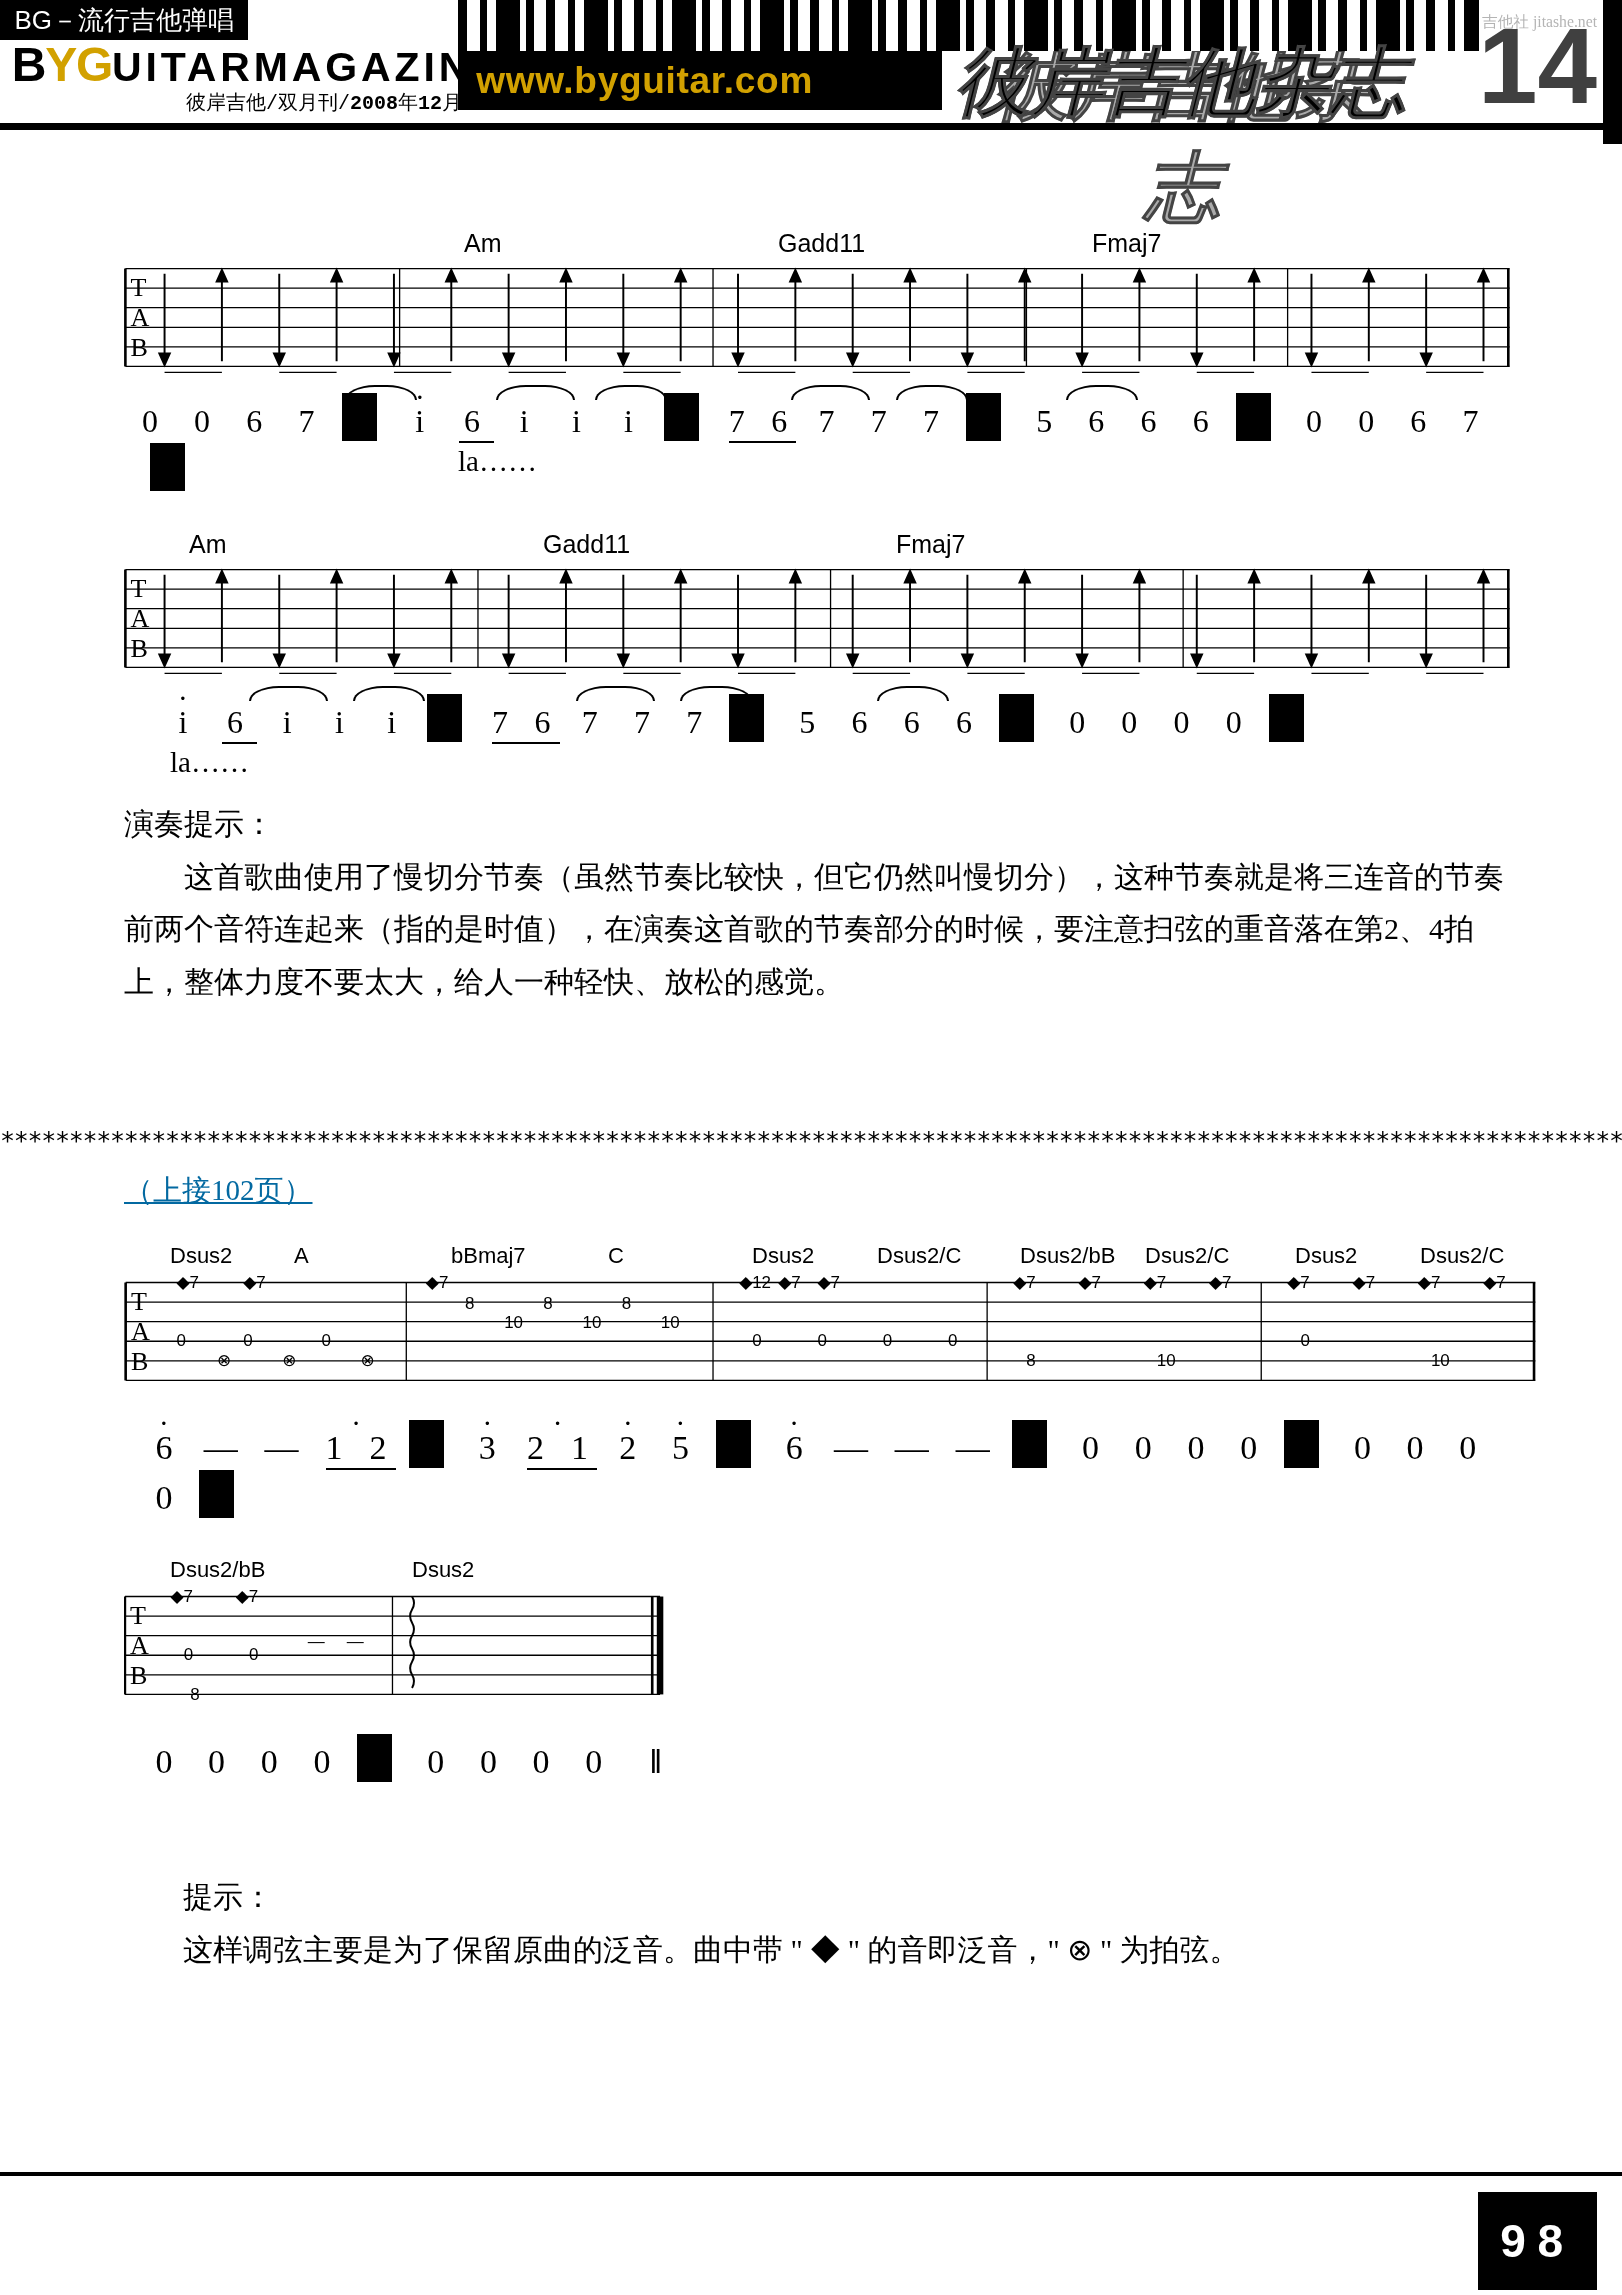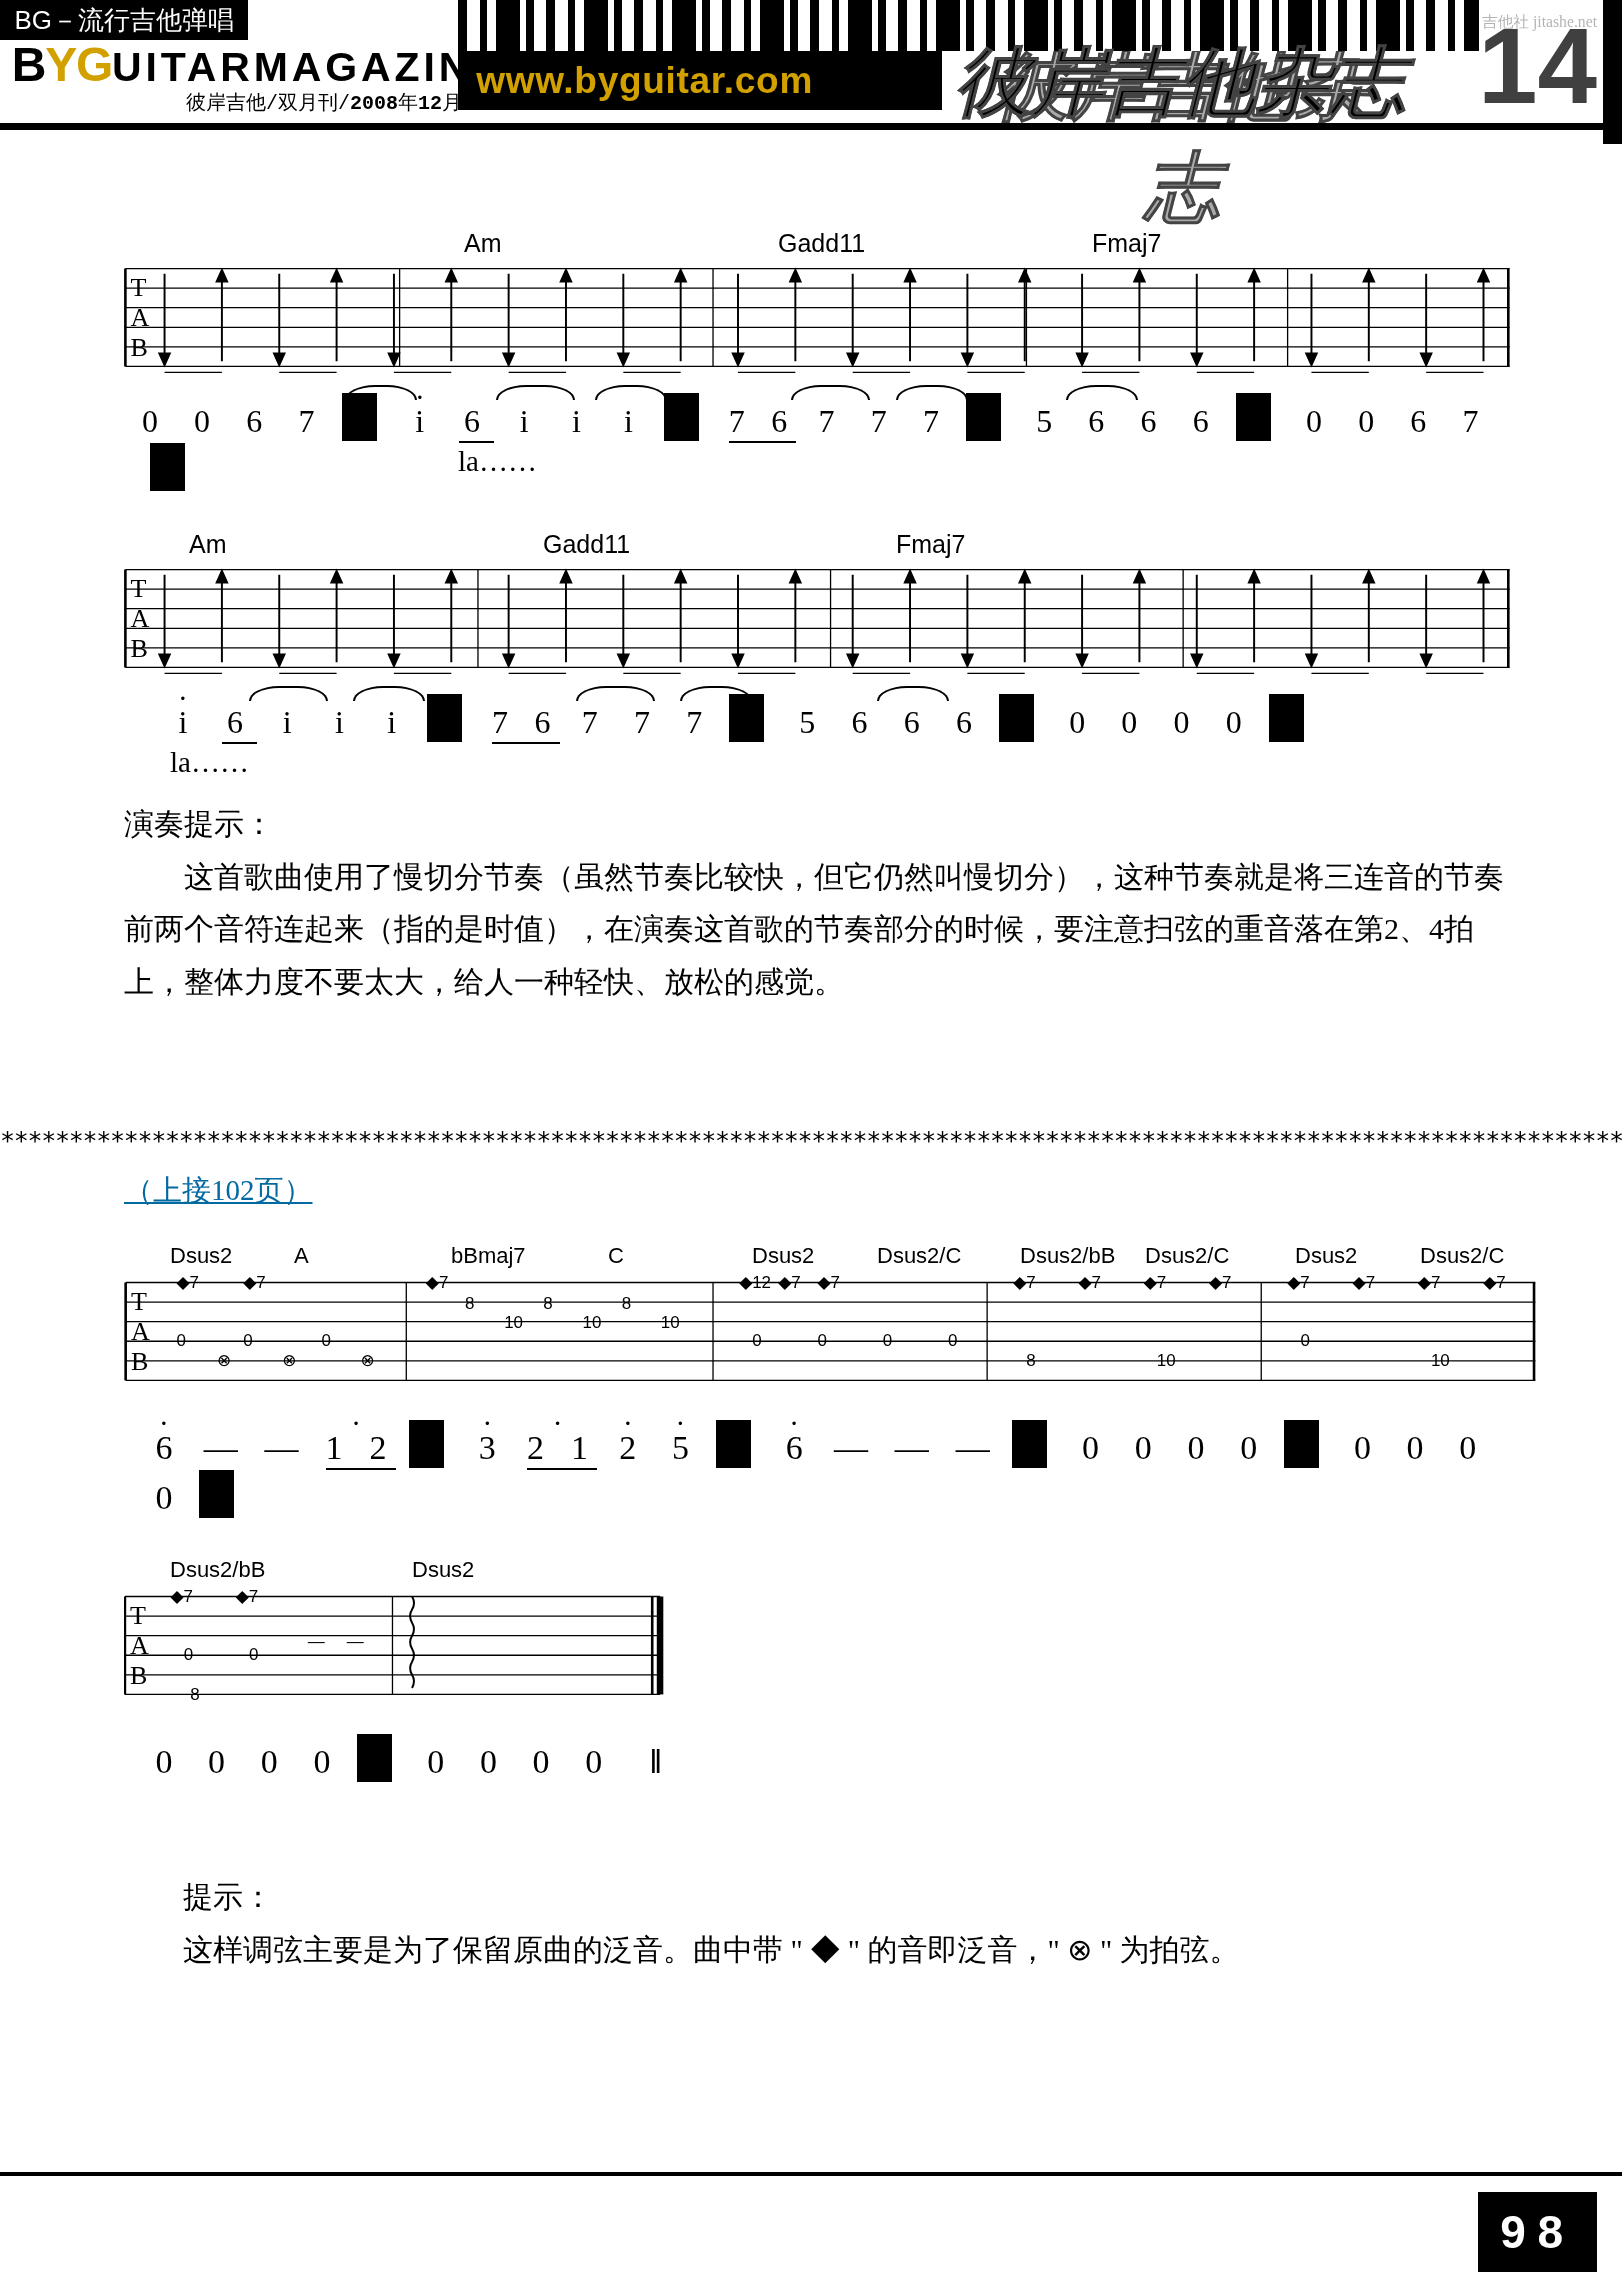--- a/index.html
+++ b/index.html
@@ -38,21 +38,21 @@
 
   
   .body-text { position:absolute; font-family:"SimSun"; font-size:30px; line-height:1.75; }
   .body-text p { text-indent: 2em; }
 
   .divider-stars { position:absolute; font-family: monospace; font-size:25px; letter-spacing:-1.3px; white-space:nowrap; overflow:hidden; width:1623px; text-align:center; }
   .cont-link { color:#0369a1; text-decoration:underline; font-size:29px; position:absolute; }
 
   
   .footer-rule { position:absolute; left:0; right:0; height:3.9px; background:#000; }
-  .page-num-box { position:absolute; right:26px; background:#000; color:#fff; font-family:"Arial Black",Arial; font-weight:900; font-size:46px; padding:13px 22px; letter-spacing:11.8px; }
+  .page-num-box { position:absolute; right:26px; background:#000; color:#fff; font-family:"Arial Black",Arial; font-weight:900; font-size:46px; padding:22px 22px; letter-spacing:11.8px; }
 
   .watermark { position:absolute; top: 11.8px; right: 26px; font-size:15.7px; color:#777; font-family:"SimSun"; opacity:.55; text-align:center; }
 </style>
 </head>
 <body>
 
 <div class="header-banner">
   <div class="top-black-tab">BG－流行吉他弹唱</div>
   <div class="mag-title">
     <span class="by-b">B</span><span class="by-g">Y</span><span class="by-g">G</span><span class="rest">UITARMAGAZINE</span>

